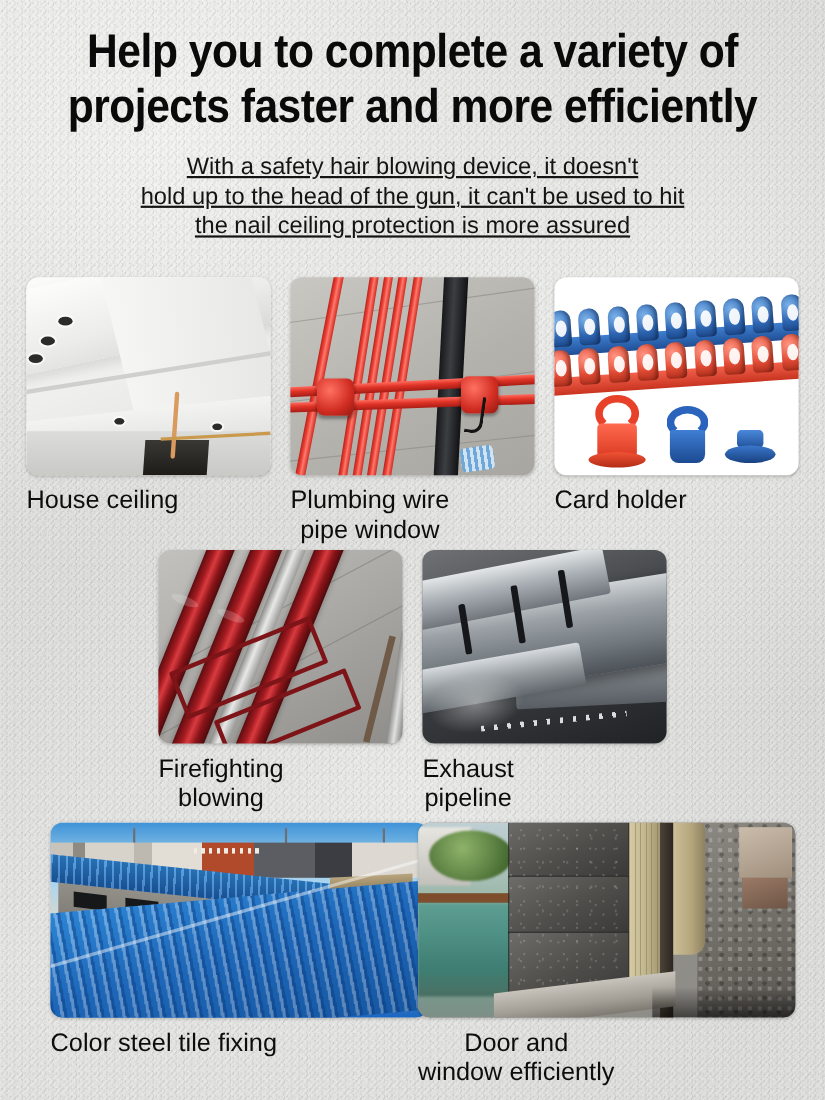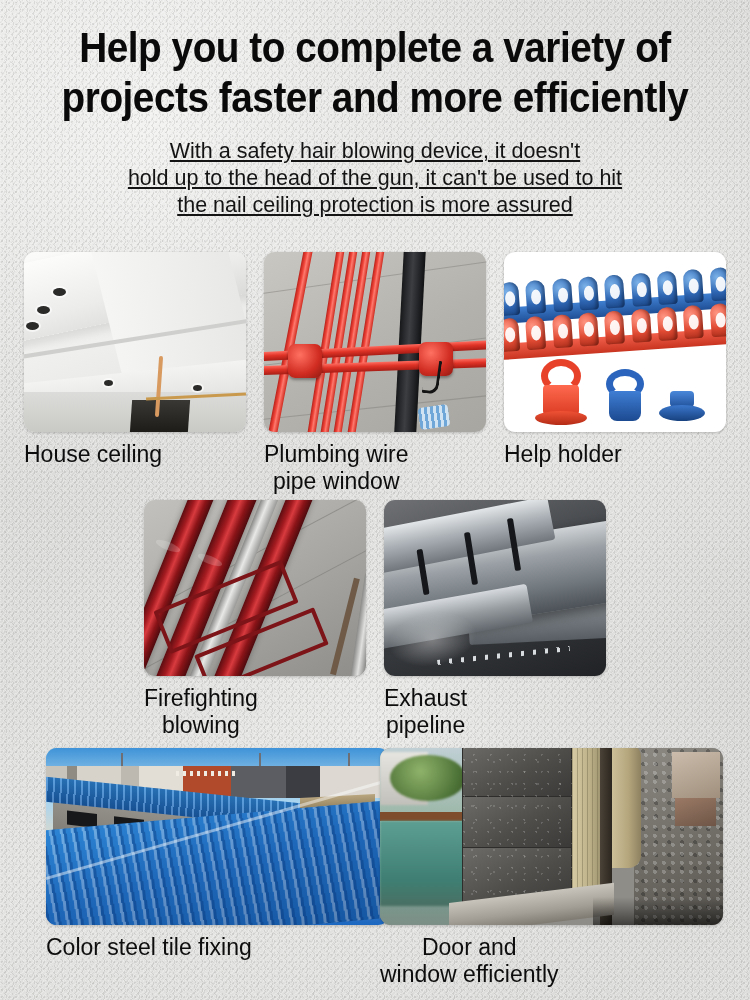--- a/index.html
+++ b/index.html
@@ -694,21 +694,21 @@
         </div>
         <div class="big big-blue">
           <div class="hook"></div>
           <div class="body"></div>
         </div>
         <div class="cap-blue">
           <div class="top"></div>
           <div class="flange"></div>
         </div>
       </div>
-      <div class="caption">Help holder</div>
+      <div class="caption">Card holder</div>
     </div>
 
   </div>
 
   <div class="grid-row" id="row-2">
 
     <div class="cell">
       <div class="photo ph-fire">
         <div class="cl cl1"></div>
         <div class="cl cl2"></div>

